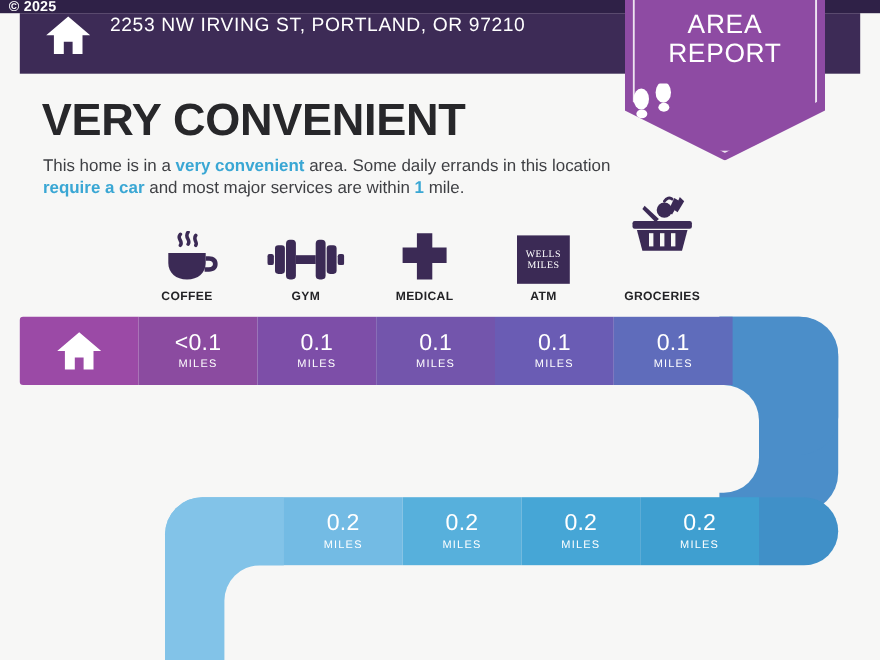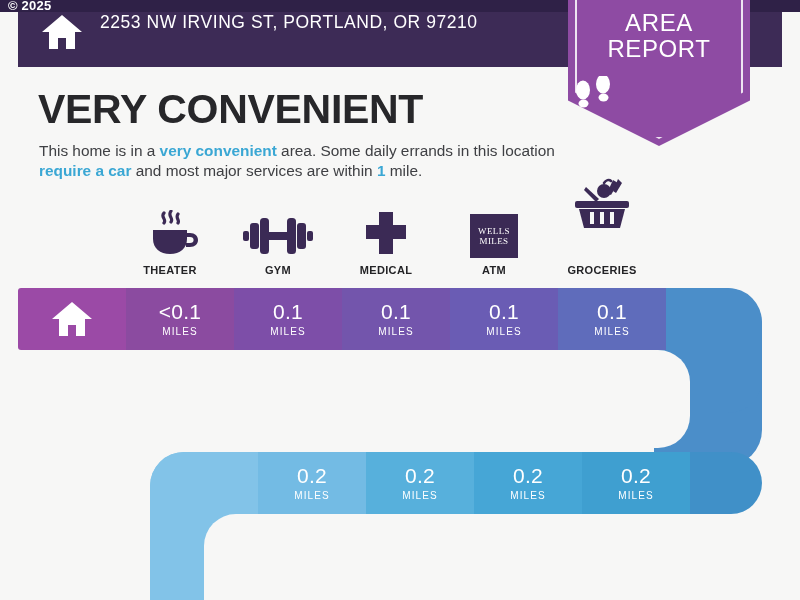--- a/index.html
+++ b/index.html
@@ -148,21 +148,21 @@
   <div class="icon-cell" style="left:116px;">
     <div class="icon-art">
       <svg width="56" height="48" viewBox="0 0 56 48">
         <g fill="#3b2a55">
           <path d="M22 3c-4 4 3 6 0 10 M29 1c-4 5 3 7 0 11 M36 4c-3 4 2 6 0 9" stroke="#3b2a55" stroke-width="3.2" fill="none" stroke-linecap="round"></path>
           <path d="M11 20h34v9c0 9-7 15-17 15S11 38 11 29z"></path>
           <path d="M45 23h3c5 0 8 3 8 7s-3 7-8 7h-4v-4h4c2.4 0 3.6-1.3 3.6-3s-1.2-3-3.6-3h-3z"></path>
         </g>
       </svg>
     </div>
-    <div class="icon-label">THEATER</div>
+    <div class="icon-label">COFFEE</div>
   </div>
 
   <div class="icon-cell" style="left:224px;">
     <div class="icon-art">
       <svg width="70" height="44" viewBox="0 0 70 44">
         <g fill="#3b2a55">
           <rect x="0" y="17" width="6" height="10" rx="2"></rect>
           <rect x="7" y="9" width="9" height="26" rx="3"></rect>
           <rect x="17" y="4" width="9" height="36" rx="3.5"></rect>
           <rect x="26" y="18" width="18" height="8"></rect>

